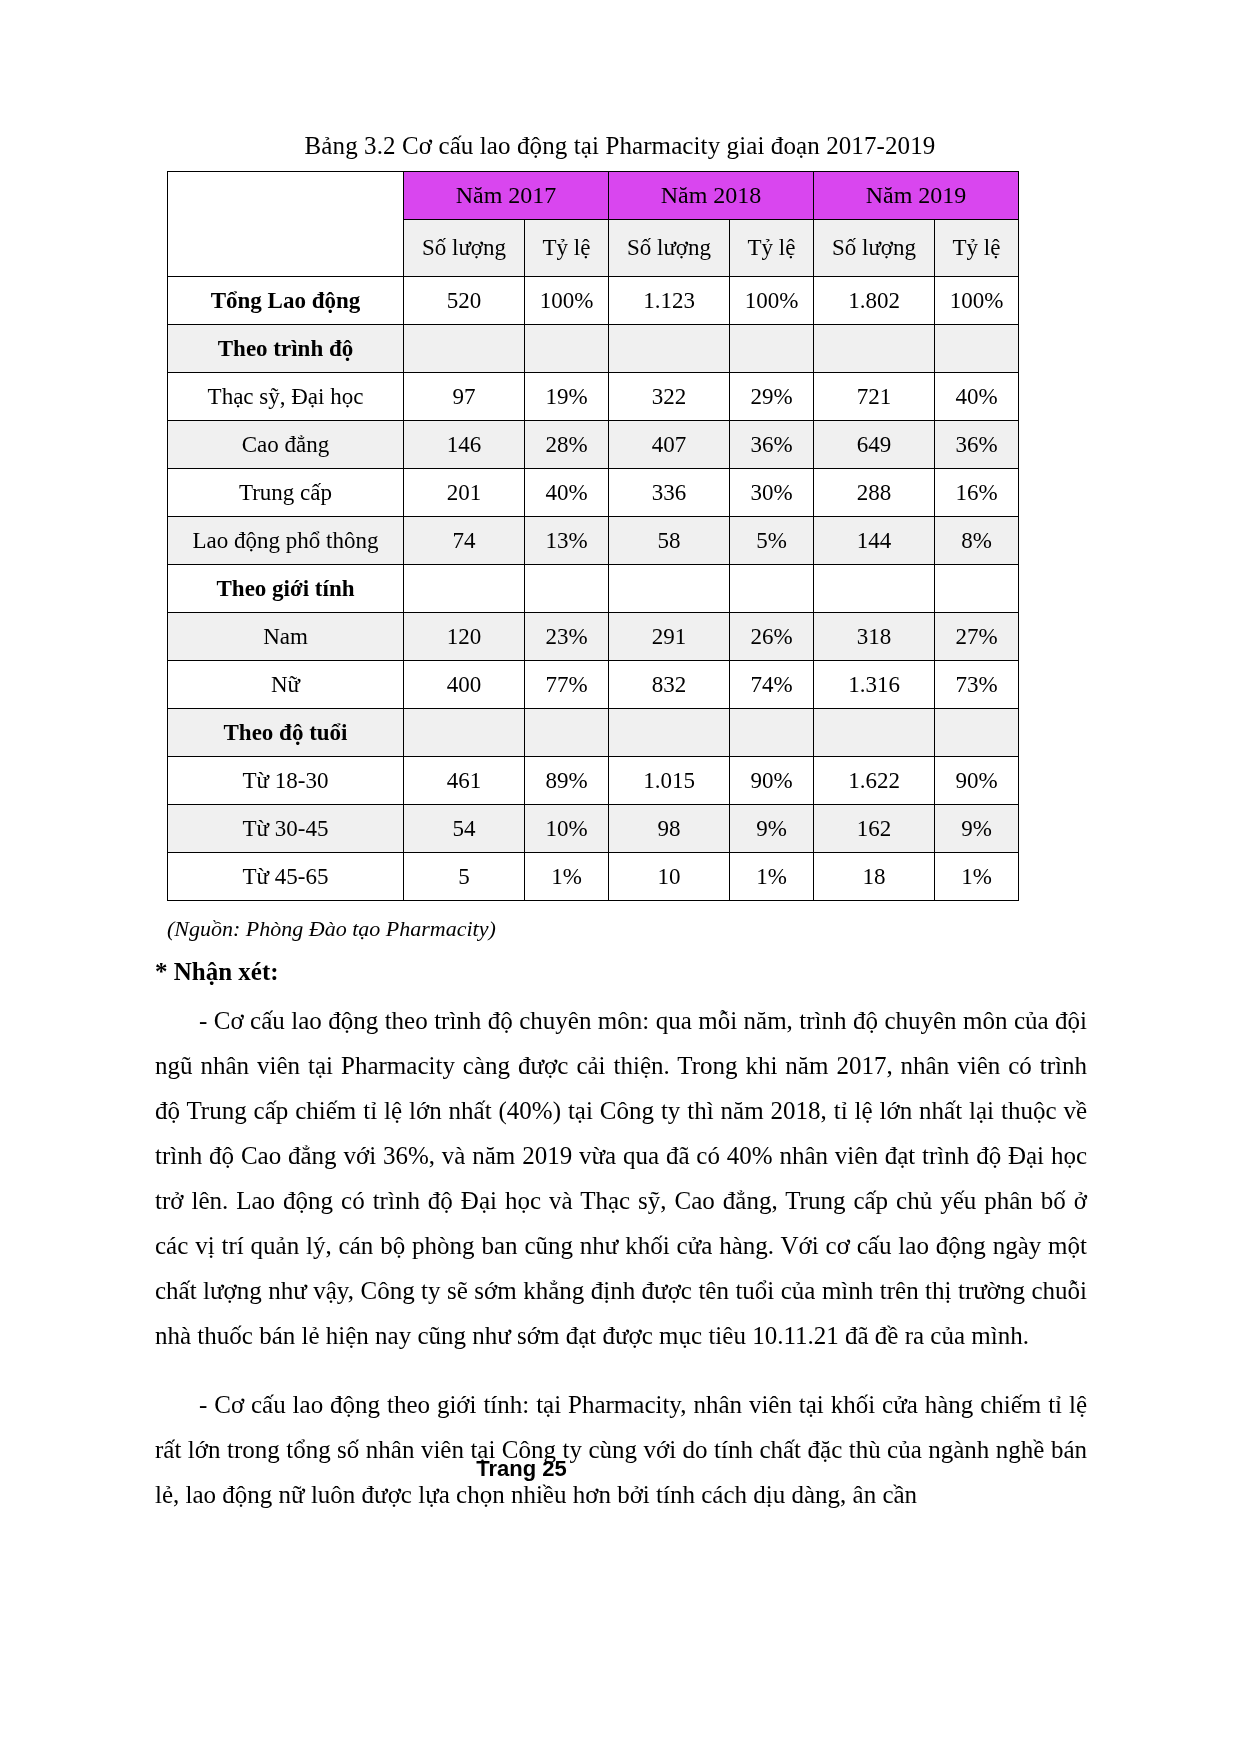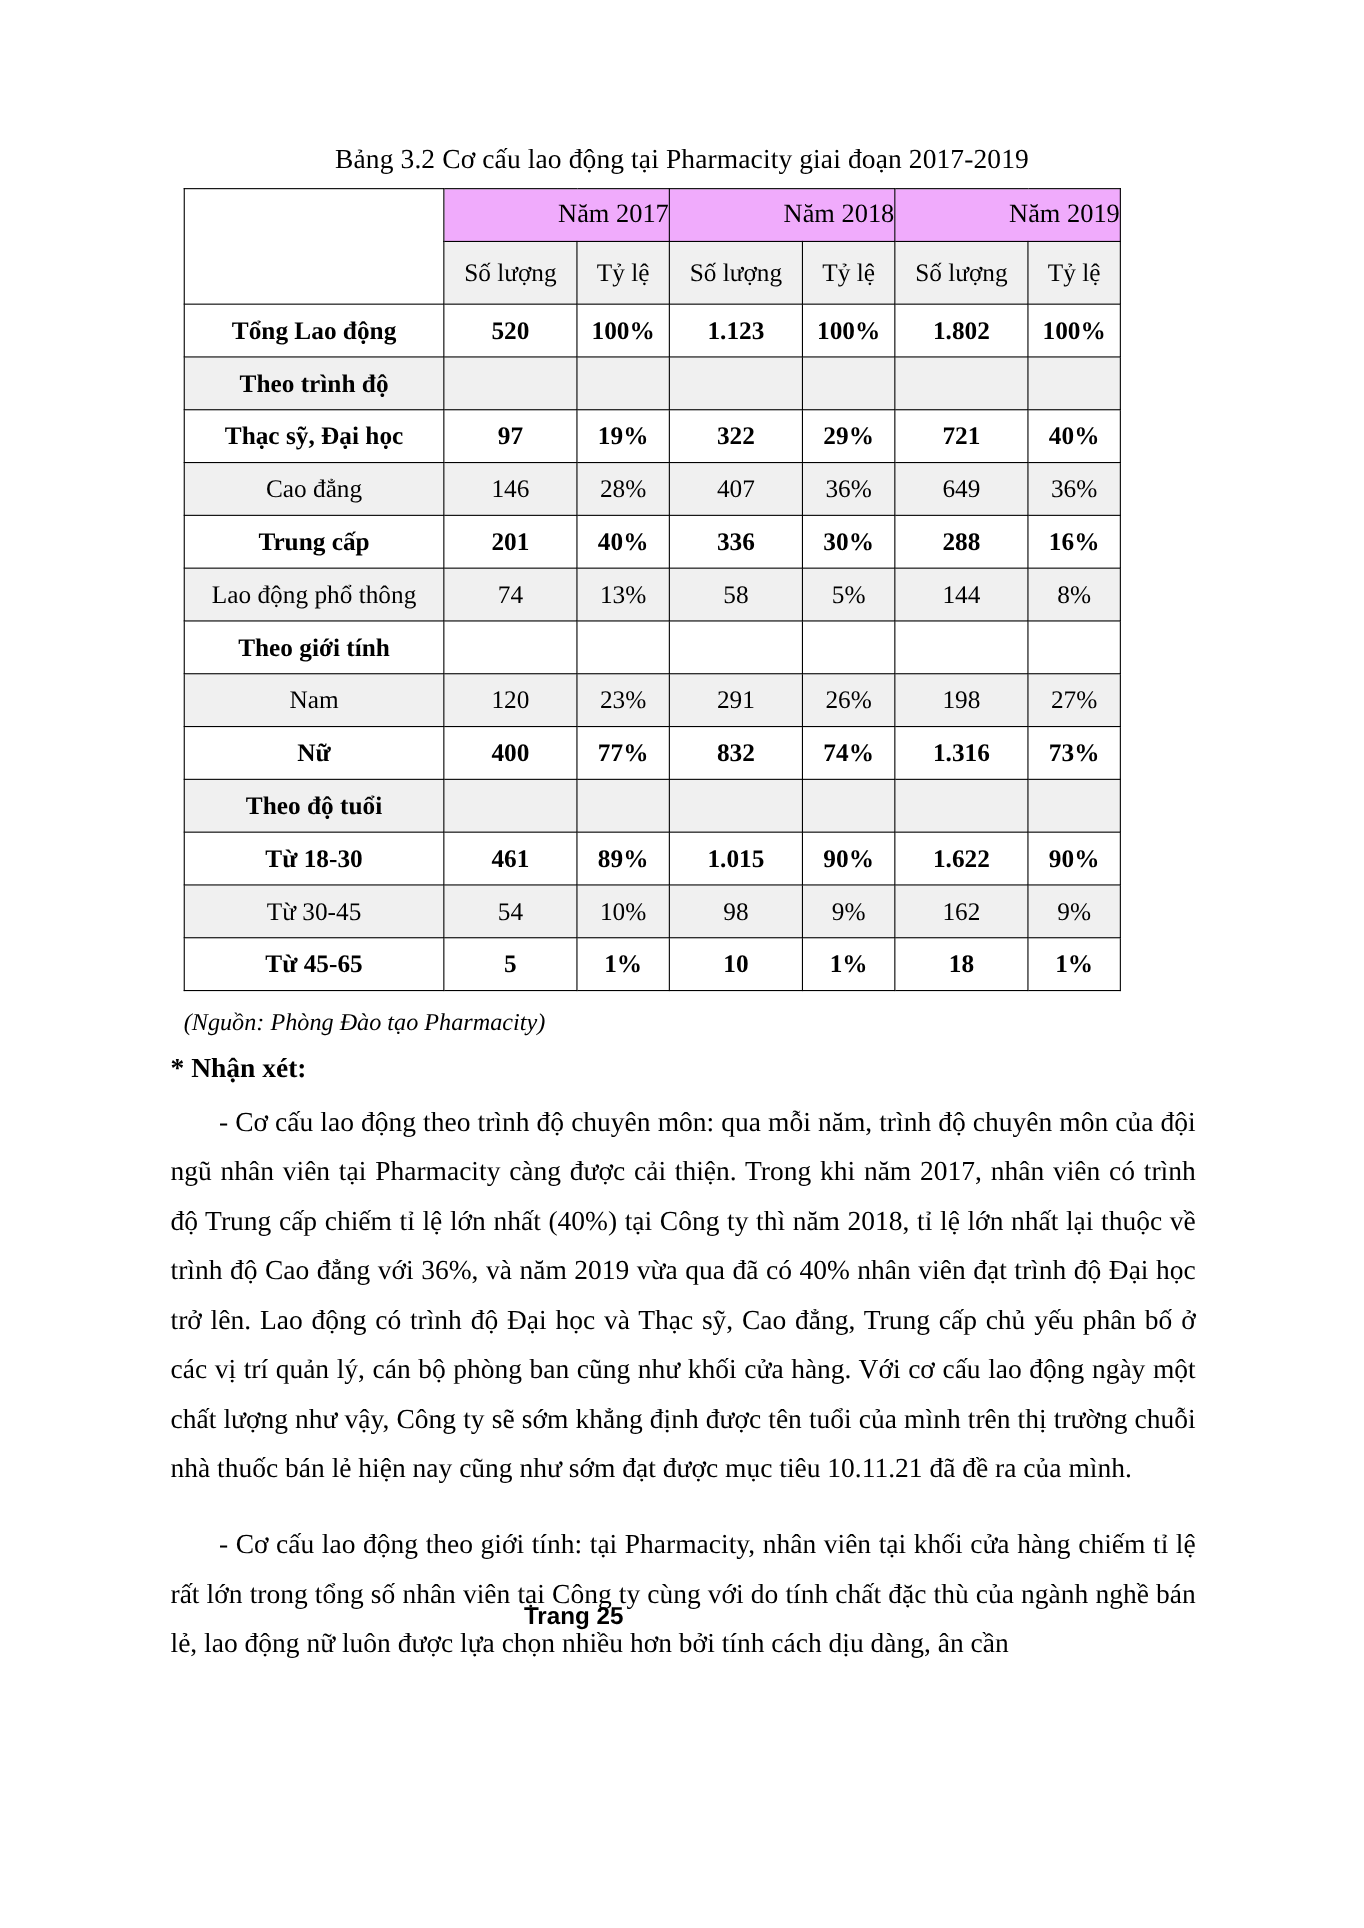--- a/index.html
+++ b/index.html
@@ -56,25 +56,25 @@
     font-weight: normal;
     vertical-align: middle;
     box-sizing: border-box;
   }
   
   col.c-label { width: 236px; }
   col.c-num   { width: 121px; }
   col.c-pct   { width: 84px;  }
 
   th.year-head {
-    text-align: right;
+    text-align: center;
     font-weight: bold;
     font-size: 24px;
     height: 48px;
-    background: #f0abfc;
+    background: #d946ef;
   }
   th.sub-head {
     text-align: center;
     font-size: 23px;
     height: 57px;
     background: #f0f0f0;
   }
   td.corner-blank {
     background: #ffffff;
   }
@@ -89,21 +89,21 @@
     text-align: center;
     height: 48px;
   }
   tr.section-row td.cell-label {
     font-weight: bold;
   }
   tr.total-row td.cell-label {
     font-weight: bold;
   }
   tr.shade td { background: #f0f0f0; }
-  tr.plain td { background: #ffffff; font-weight: bold; }
+  tr.plain td { background: #ffffff; }
 
   
   .source-line {
     position: absolute;
     left: 167px;
     top: 916px;
     width: 830px;
     text-align: left;
     font-style: italic;
     font-size: 22px;
@@ -242,21 +242,21 @@
             <td class="cell-num"></td>
             <td class="cell-num"></td>
             <td class="cell-num"></td>
           </tr>
           <tr class="shade">
             <td class="cell-label">Nam</td>
             <td class="cell-num">120</td>
             <td class="cell-num">23%</td>
             <td class="cell-num">291</td>
             <td class="cell-num">26%</td>
-            <td class="cell-num">198</td>
+            <td class="cell-num">318</td>
             <td class="cell-num">27%</td>
           </tr>
           <tr class="plain">
             <td class="cell-label">Nữ</td>
             <td class="cell-num">400</td>
             <td class="cell-num">77%</td>
             <td class="cell-num">832</td>
             <td class="cell-num">74%</td>
             <td class="cell-num">1.316</td>
             <td class="cell-num">73%</td>

